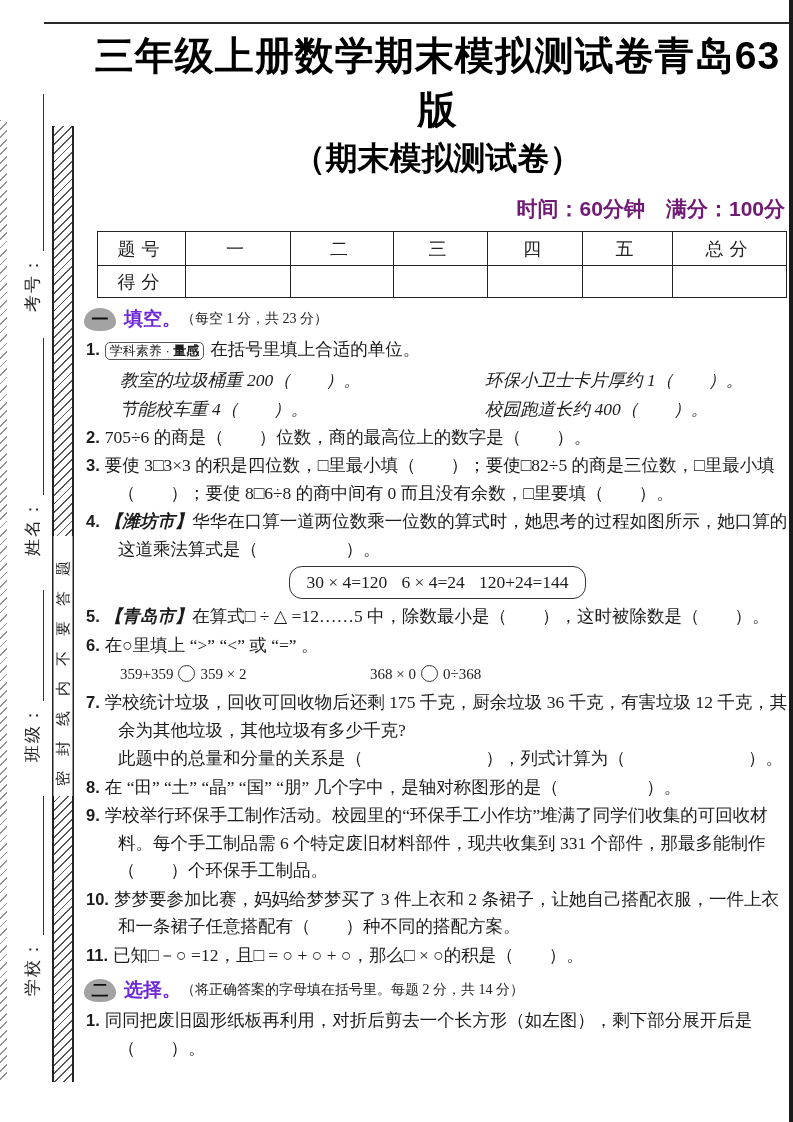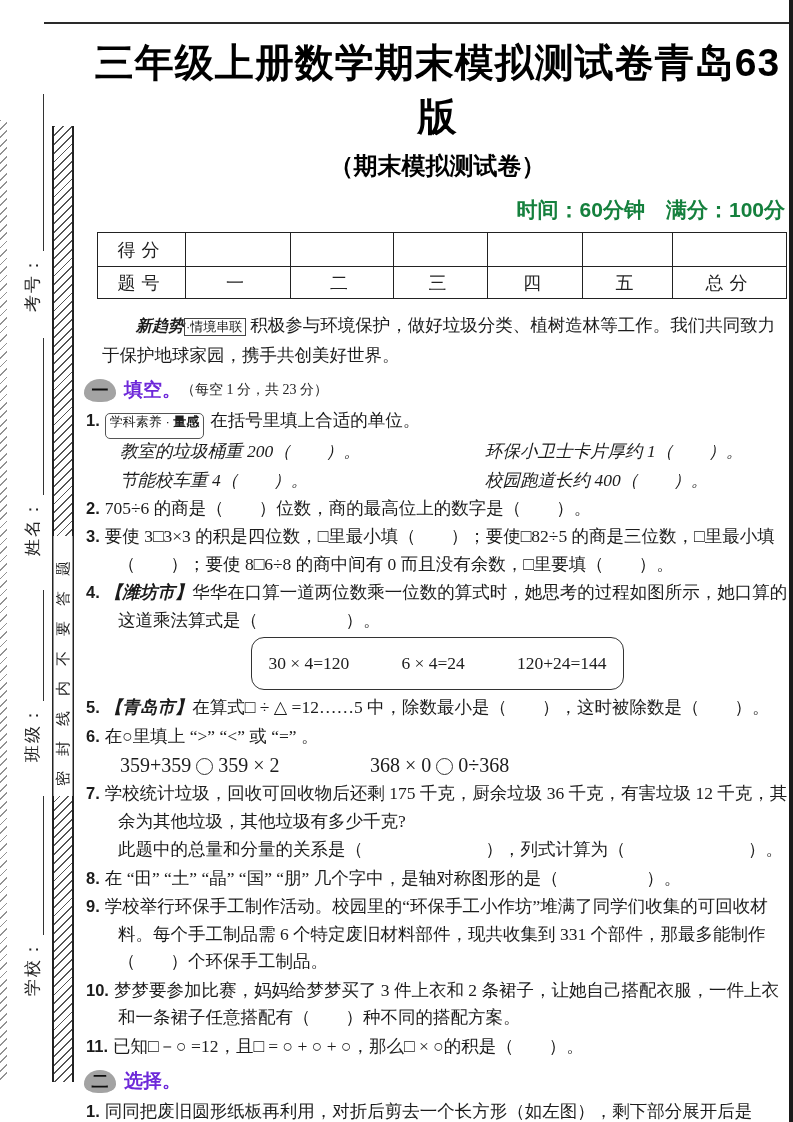--- a/index.html
+++ b/index.html
@@ -24,64 +24,64 @@
   .seal-band { position:absolute; left:52px; top:126px; width:22px; height:956px;
          border-left:2px solid #222; border-right:2px solid #222;
          background:repeating-linear-gradient(135deg,#555 0 1.3px,transparent 1.3px 6.2px); }
   .seal-text { position:absolute; left:50%; top:540px; transform:translate(-50%,-50%) rotate(-90deg);
          white-space:nowrap; background:#fff; padding:0 10px; font-size:15px; letter-spacing:15px;
          color:#222; font-family:"Liberation Serif",serif; }
 
   
   .main { position:absolute; left:84px; top:24px; width:707px; }
   .title { text-align:center; font-family:"Liberation Sans","DejaVu Sans",sans-serif;
-         font-weight:bold; font-size:39px; letter-spacing:1px; margin-top:12px; color:#000; }
+         font-weight:bold; font-size:39px; letter-spacing:1px; margin-top:5px; color:#000; }
   .subtitle { text-align:center; font-family:"Liberation Sans","DejaVu Sans",sans-serif;
-         font-weight:bold; font-size:24px; margin-top:6px; color:#000; }
+         font-weight:bold; font-size:32px; color:#000; }
   .meta { text-align:right; font-family:"Liberation Sans","DejaVu Sans",sans-serif;
-         font-weight:bold; font-size:21px; margin:14px 6px 8px 0; color:#15803d; }
+         font-weight:bold; font-size:21px; margin:14px 6px 8px 0; color:#701a75; }
 
   table.score { border-collapse:collapse; margin-left:13px; width:690px; }
   table.score td { border:1.6px solid #222; text-align:center; font-size:18px;
          letter-spacing:6px; color:#222; }
   table.score tr:first-child td { height:34px; }
   table.score tr:last-child  td { height:32px; }
 
   .intro { margin:12px 4px 0 18px; font-size:17.5px; line-height:28px; text-indent:34px; }
   .badge-trend-name { font-family:"Liberation Sans",sans-serif; font-weight:bold; font-style:italic;
          font-size:16px; }
   .badge-trend-box { border:1.2px solid #444; font-family:"Liberation Sans",sans-serif;
          font-size:13px; padding:0 3px 1px 1px; margin:0 4px 0 0; }
   .badge-skill { border:1.2px solid #555; border-radius:5px; font-family:"Liberation Sans",sans-serif;
-         font-size:13px; padding:0 4px 9px 4px; margin-right:6px; white-space:nowrap; }
+         font-size:13px; padding:0 4px 1px 4px; margin-right:6px; white-space:nowrap; }
   .badge-skill b { font-weight:bold; }
 
   .section { display:flex; align-items:center; margin:8px 0 4px 0; }
   .sec-icon { position:relative; width:32px; height:23px; background:#a3a3a3;
          border-radius:52% 52% 46% 46%/ 62% 62% 40% 40%; margin-right:8px; flex:0 0 auto;
          display:flex; align-items:center; justify-content:center;
          font-family:"Liberation Sans",sans-serif; font-weight:bold; font-size:17px; color:#0d0d0d; }
   .sec-title { font-family:Liberation Serif, serif; font-weight:bold;
          font-size:19px; color:#6d28d9; }
   .sec-note { font-size:14px; color:#222; }
 
   .q { font-size:17.5px; line-height:27.5px; padding-left:32px; text-indent:-32px;
        margin:1px 2px 1px 2px; }
   .qno { font-family:"Liberation Sans",sans-serif; font-weight:bold; font-size:16.5px;
          padding-right:5px; }
   .qtag { font-weight:bold; font-style:italic; }
   .qrow2 { display:grid; grid-template-columns:365px auto; margin:0 2px 1px 36px;
          font-size:17.5px; line-height:28px;font-style:italic; }
   .qrow3 { display:grid; grid-template-columns:250px 210px auto; margin:0 2px 1px 36px;
-         font-size:20px; line-height:28px; }
+         font-size:15px; line-height:28px; }
   .cmp { display:inline-block; width:17px; height:17px; border:1.2px solid #333;
          border-radius:50%; vertical-align:-3px; margin:0 5px; }
   .eq-box { display:flex; justify-content:center; margin:3px 0 4px 0; }
-  .eq-box-inner { border:1.3px solid #333; border-radius:13px; padding:15px 16px;
-         display:inline-flex; gap:52px; font-size:17.5px; }
+  .eq-box-inner { border:1.3px solid #333; border-radius:13px; padding:5px 16px;
+         display:inline-flex; gap:14px; font-size:17.5px; }
 </style>
 </head>
 <body>
 
 <div class="page">
 
   <div class="top-rule"></div>
   <div class="right-edge"></div>
   <div class="left-edge-hatch"></div>
 
@@ -108,41 +108,40 @@
 
   <div class="main">
 
     <div class="title">三年级上册数学期末模拟测试卷青岛63版</div>
     <div class="subtitle">（期末模拟测试卷）</div>
     <div class="meta">时间：60分钟　满分：100分</div>
 
     <table class="score">
       <tbody>
           <tr>
+        <td style="width:88px">题号</td>
+        <td style="width:105px">一</td>
+        <td style="width:103px">二</td>
+        <td style="width:94px">三</td>
+        <td style="width:95px">四</td>
+        <td style="width:90px">五</td>
+        <td>总分</td>
+      </tr>
+      <tr>
         <td>得分</td>
         <td></td>
         <td></td>
         <td></td>
         <td></td>
         <td></td>
         <td></td>
       </tr>
-      <tr>
-        <td style="width:88px">题号</td>
-        <td style="width:105px">一</td>
-        <td style="width:103px">二</td>
-        <td style="width:94px">三</td>
-        <td style="width:95px">四</td>
-        <td style="width:90px">五</td>
-        <td>总分</td>
-      </tr>
     </tbody>
       </table>
 
-    <p class="intro"><span class="badge-trend-name">新趋势</span><span class="badge-trend-box">·情境串联</span><span>积极参与环境保护，做好垃圾分类、植树造林等工作。我们共同致力于保护地球家园，携手共创美好世界。</span></p>
 
     <div class="section">
       <span class="sec-icon">一</span>
       <span class="sec-title">填空。</span>
       <span class="sec-note">（每空 1 分，共 23 分）</span>
     </div>
 
     <div class="q"><span class="qno">1.</span><span class="badge-skill"><span>学科素养 · </span><b>量感</b></span><span>在括号里填上合适的单位。</span></div>
     <div class="qrow2">
       <span>教室的垃圾桶重 200（　　）。</span>
@@ -181,18 +180,19 @@
 
     <div class="q"><span class="qno">9.</span><span>学校举行环保手工制作活动。校园里的“环保手工小作坊”堆满了同学们收集的可回收材料。每个手工制品需 6 个特定废旧材料部件，现共收集到 331 个部件，那最多能制作（　　）个环保手工制品。</span></div>
 
     <div class="q"><span class="qno">10.</span><span>梦梦要参加比赛，妈妈给梦梦买了 3 件上衣和 2 条裙子，让她自己搭配衣服，一件上衣和一条裙子任意搭配有（　　）种不同的搭配方案。</span></div>
 
     <div class="q"><span class="qno">11.</span><span>已知□－○ =12，且□ = ○ + ○ + ○，那么□ × ○的积是（　　）。</span></div>
 
     <div class="section">
       <span class="sec-icon">二</span>
       <span class="sec-title">选择。</span>
+      <span class="sec-note">（将正确答案的字母填在括号里。每题 2 分，共 14 分）</span>
     </div>
 
     <div class="q"><span class="qno">1.</span><span>同同把废旧圆形纸板再利用，对折后剪去一个长方形（如左图），剩下部分展开后是（　　）。</span></div>
 
   </div>
 </div>
 
 </body></html>

